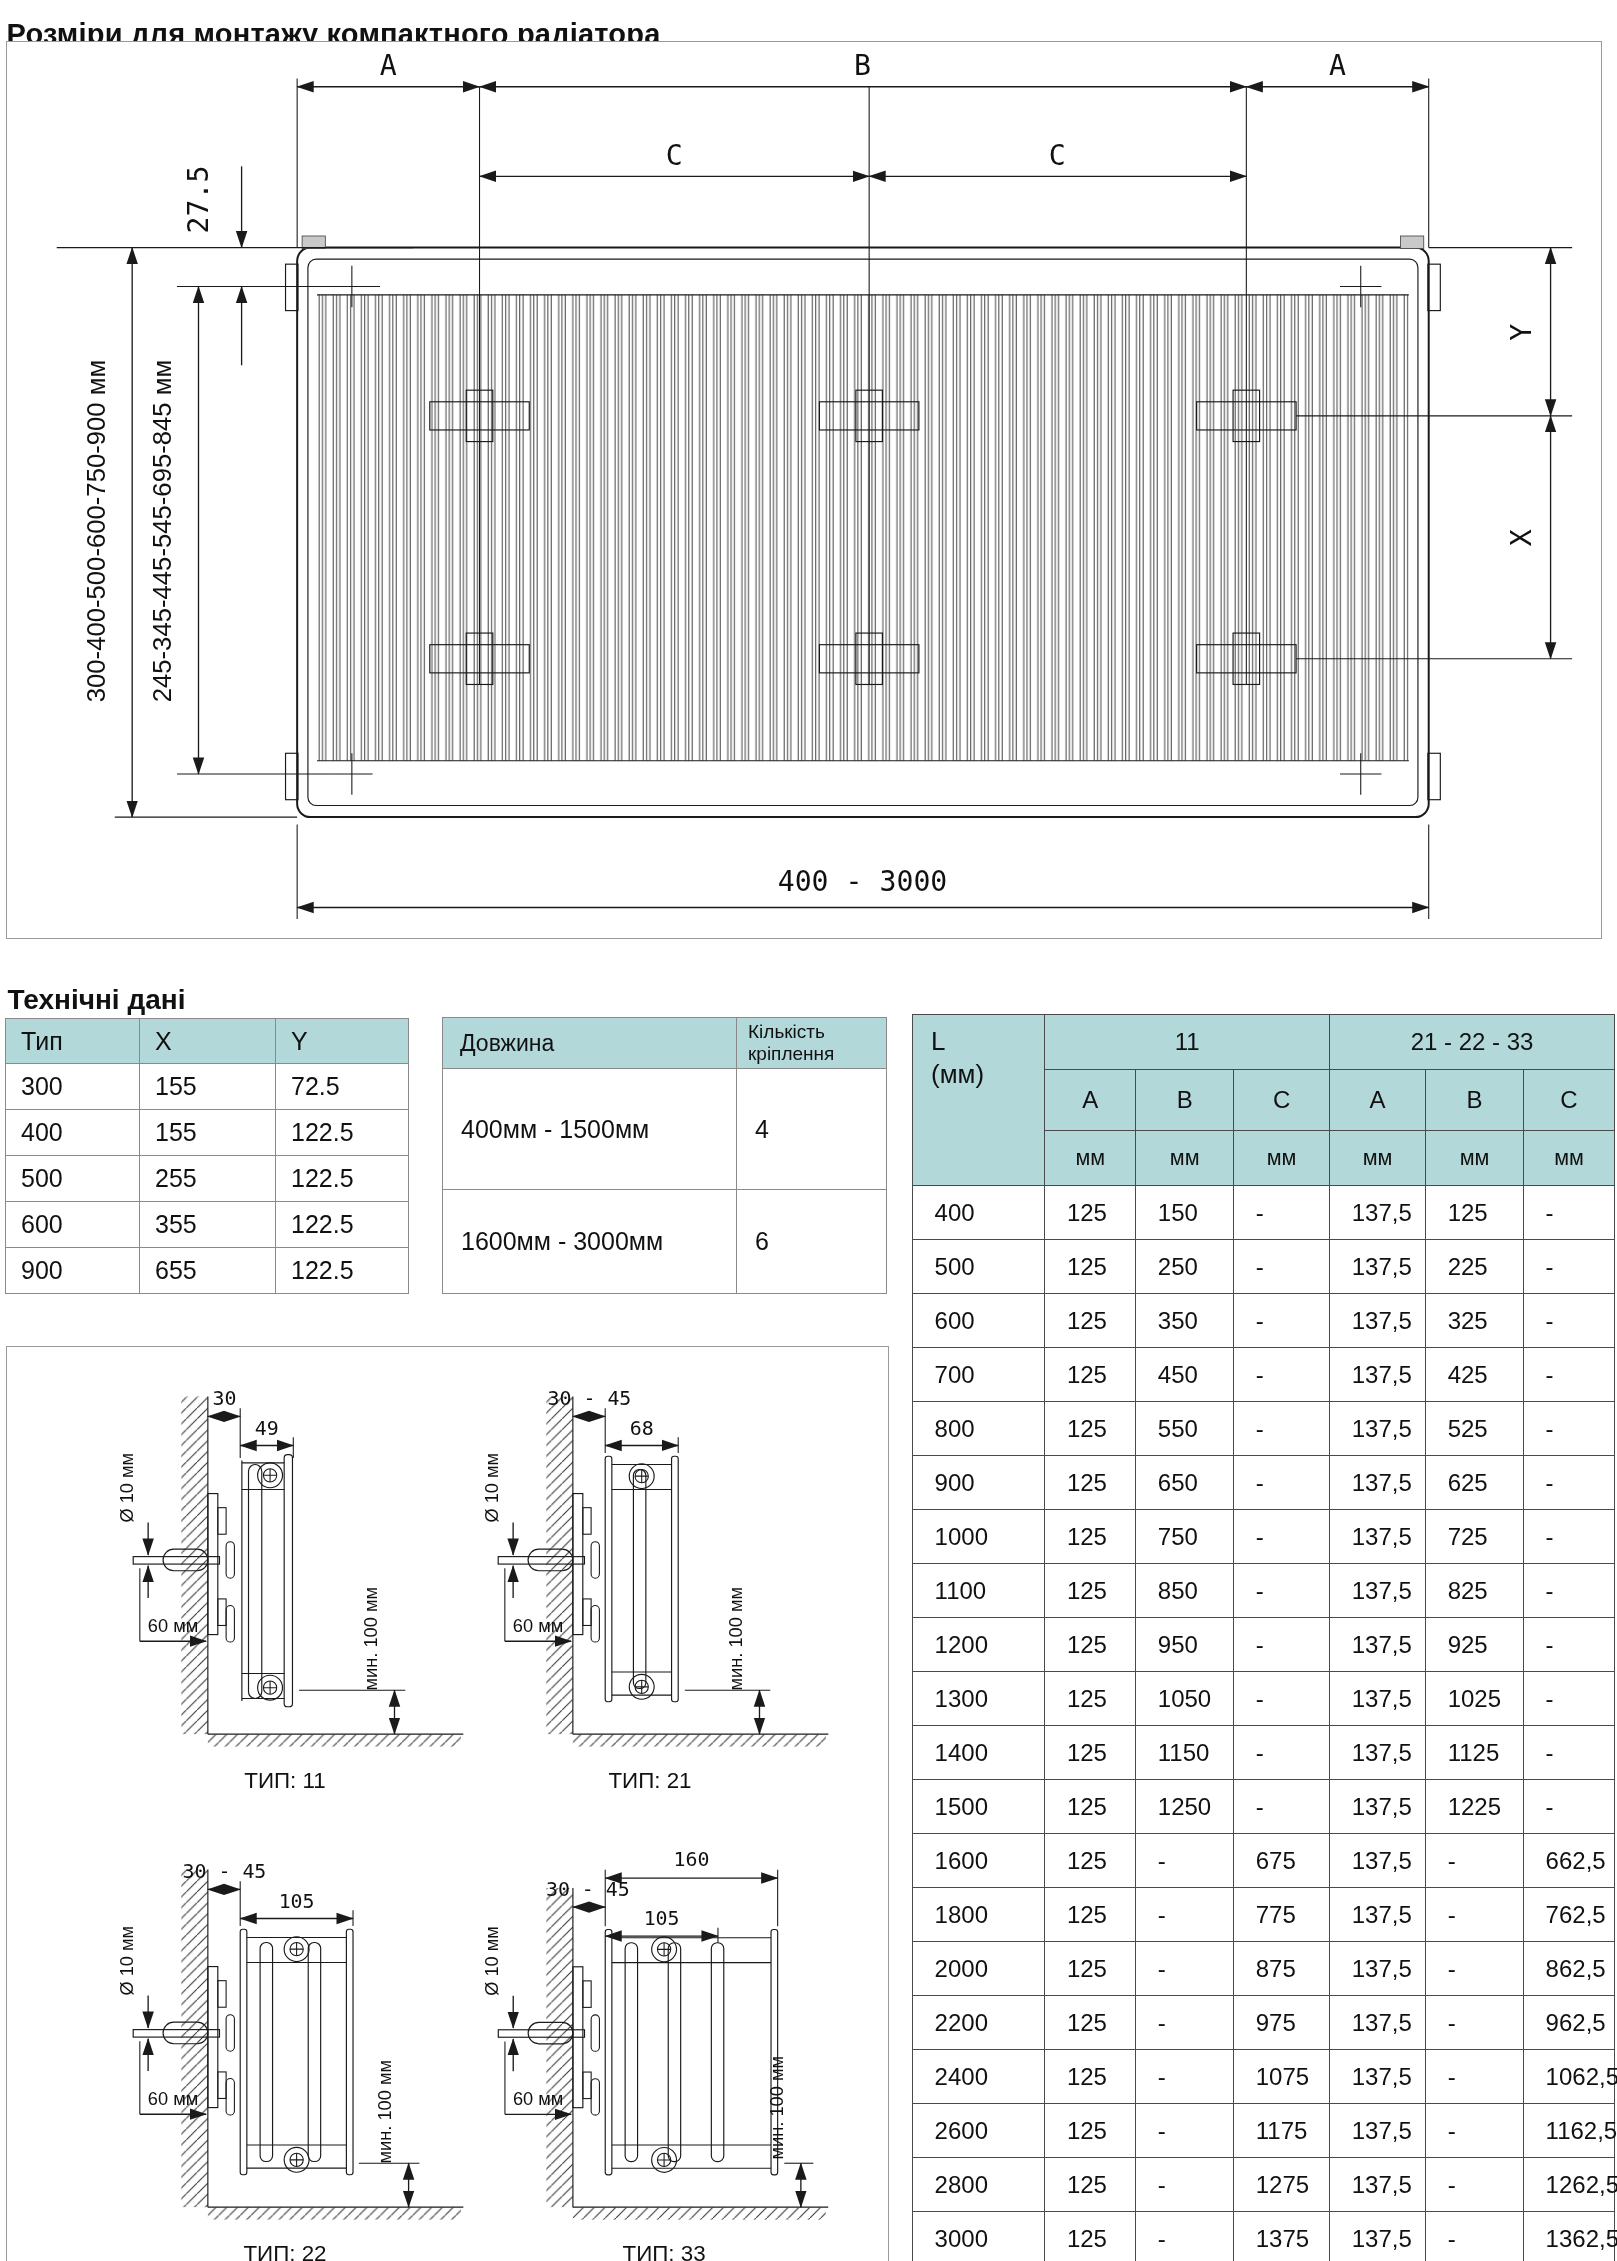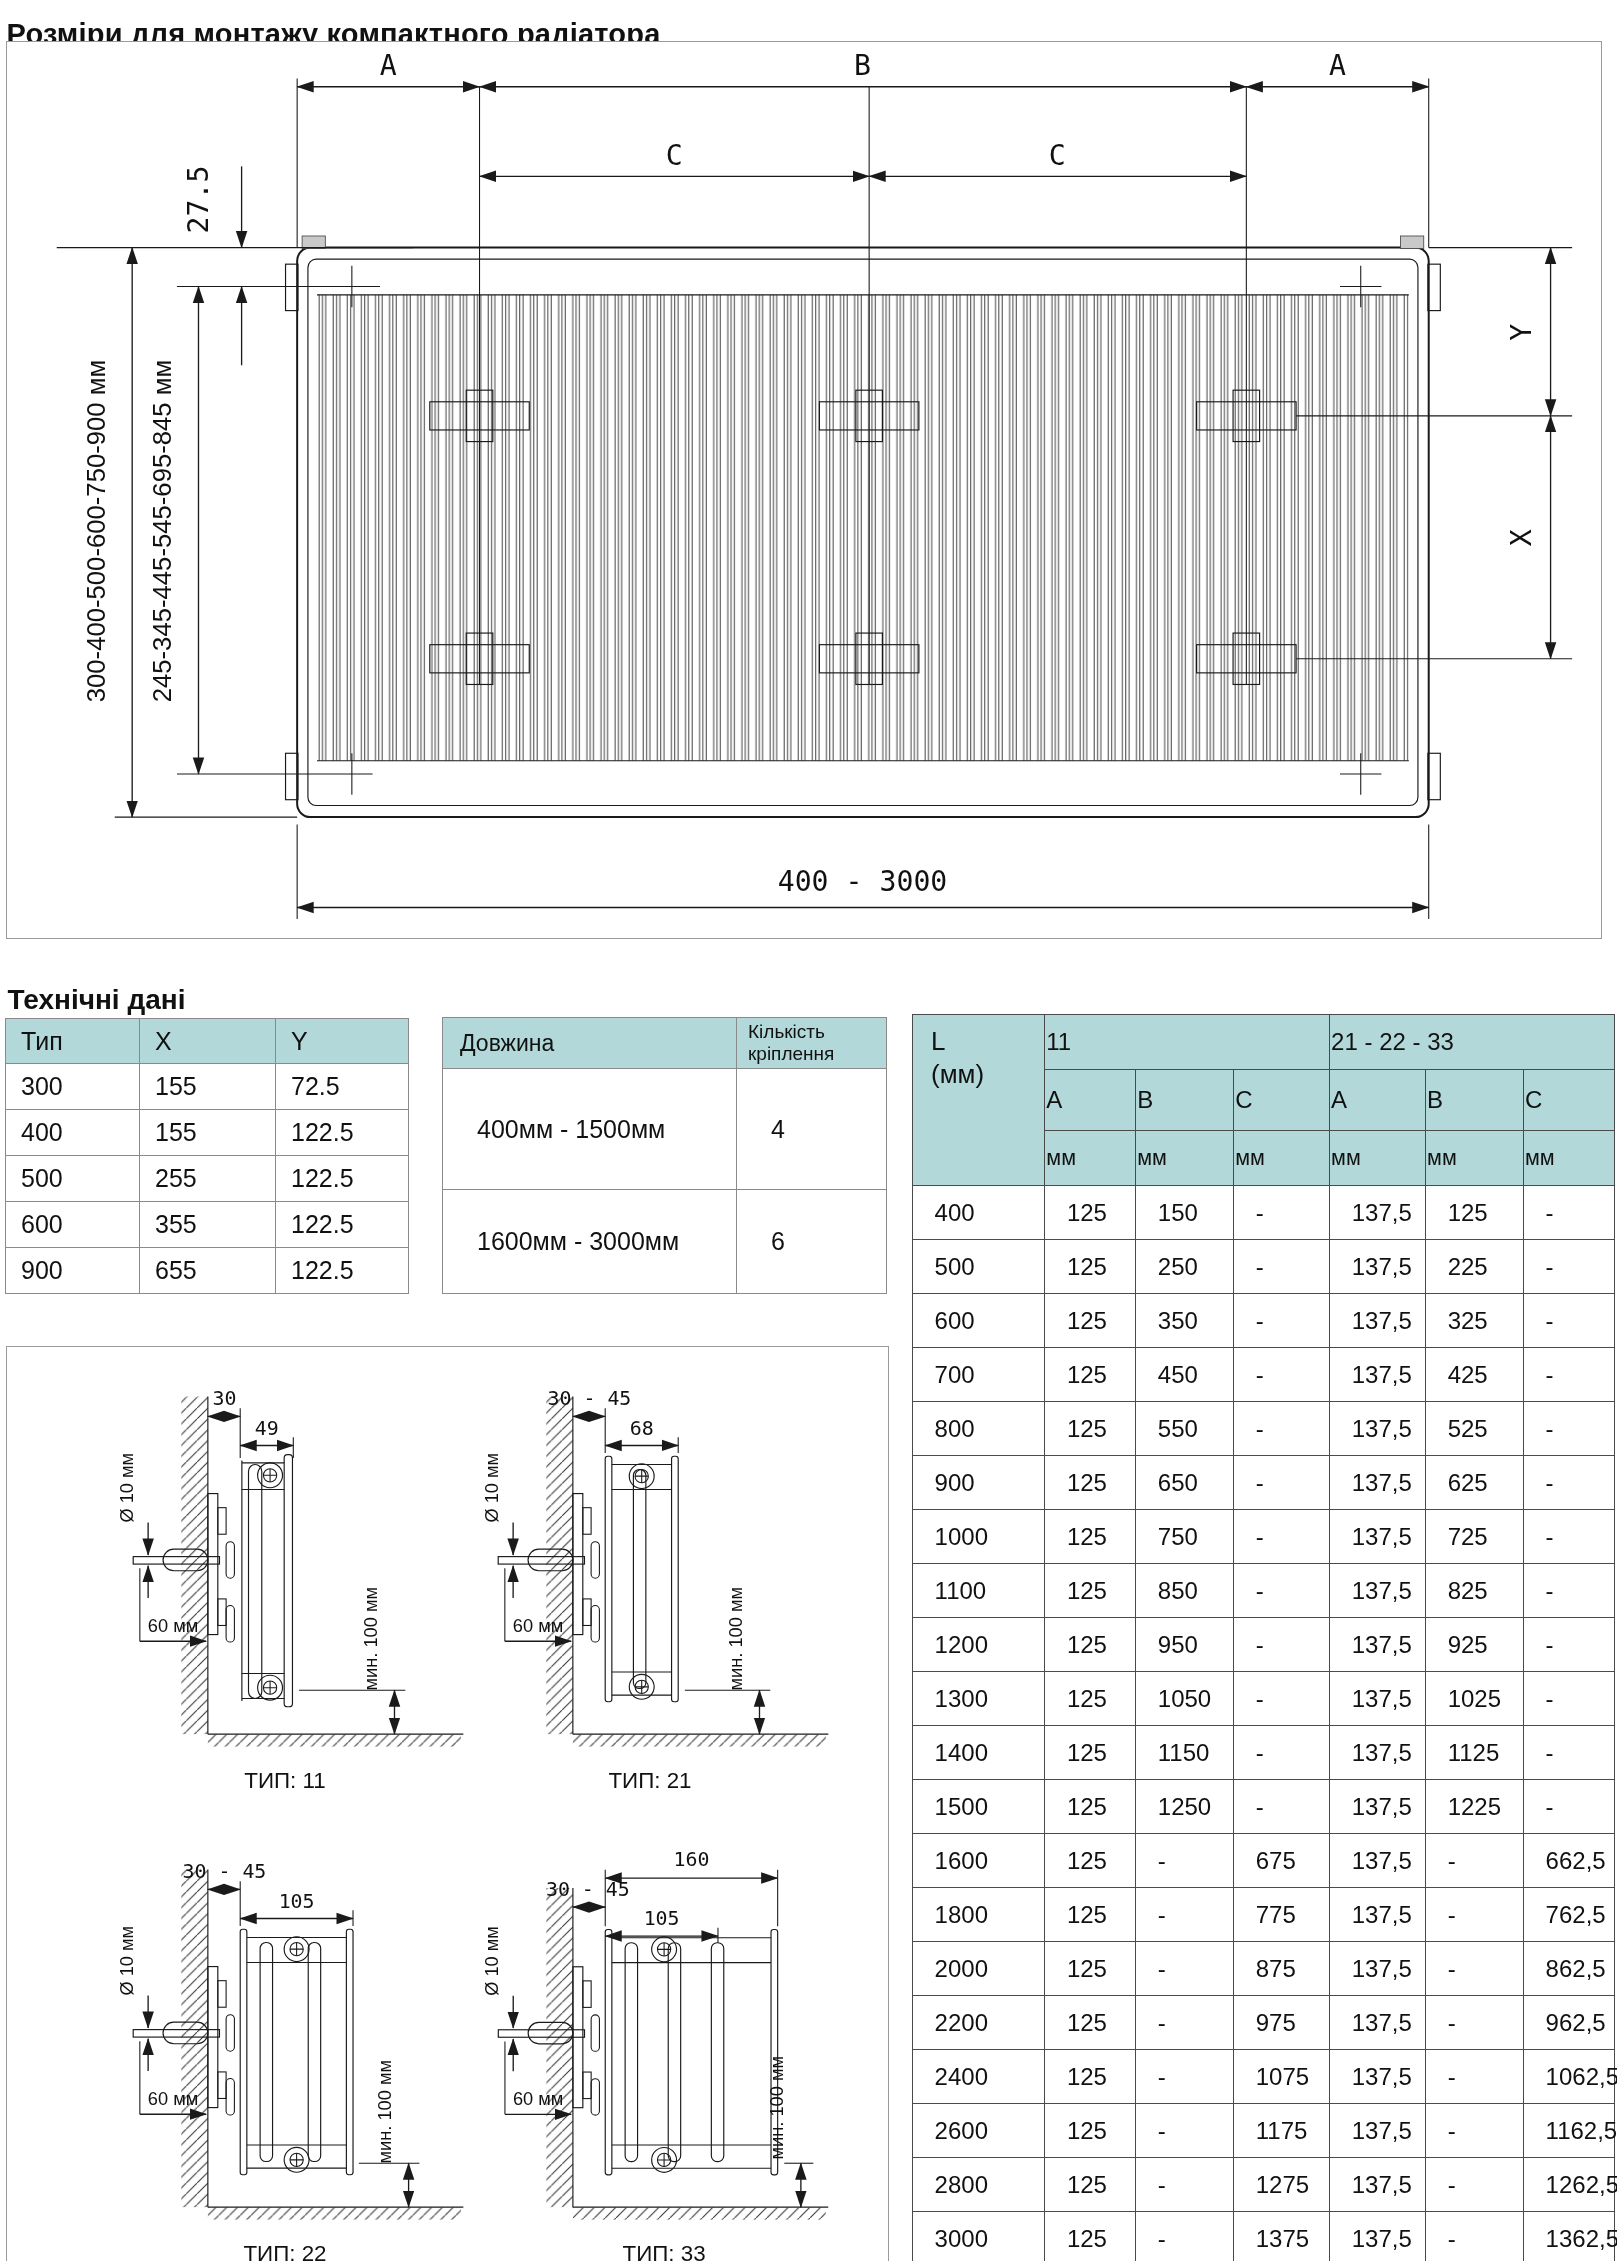--- a/index.html
+++ b/index.html
@@ -23,27 +23,27 @@
   .cap{font-family:"Liberation Sans",sans-serif;font-size:27px;font-weight:500;}
   table{border-collapse:collapse;background:#fff;table-layout:fixed;}
   th,td{border:1.2px solid var(--sgrid);font-weight:400;box-sizing:border-box;}
   th{background:var(--teal);text-align:left;}
   #type-table{left:5px;top:1018px;width:403px;border-radius:10px;}
   #type-table th{height:45px;font-size:25px;padding-left:15px;}
   #type-table td{height:46px;font-size:25px;padding-left:15px;}
   #fast-table{left:442px;top:1017px;width:444px;}
   #fast-table th{height:51px;font-size:23px;padding-left:17px;}
   #fast-table th:last-child{font-size:19px;padding-left:11px;}
-  #fast-table td{font-size:25px;padding-left:34px;}
+  #fast-table td{font-size:25px;padding-left:18px;}
   #fast-table tr.r1 td{height:121px;}
   #fast-table tr.r2 td{height:104px;}
   #dims-table{left:912px;top:1014px;width:703px;}
   #dims-table th,#dims-table td{border-color:var(--grid);}
   #dims-table{border:1.7px solid var(--outer);}
-  #dims-table th{text-align:left;font-size:24px;}
+  #dims-table th{text-align:center;font-size:24px;}
   #dims-table th.lcell{text-align:left;vertical-align:top;padding:10px 0 0 18px;font-size:26px;line-height:1.25;}
   #dims-table tr.gr th{height:55px;}
   #dims-table tr.abc th{height:61px;}
   #dims-table tr.un th{height:55px;font-size:21.6px;}
   #dims-table td{height:54px;font-size:24px;text-align:left;padding-left:21.6px;}
 </style>
 </head>
 <body>
 
 <div class="abs page-title">Розміри для монтажу компактного радіатора</div>

